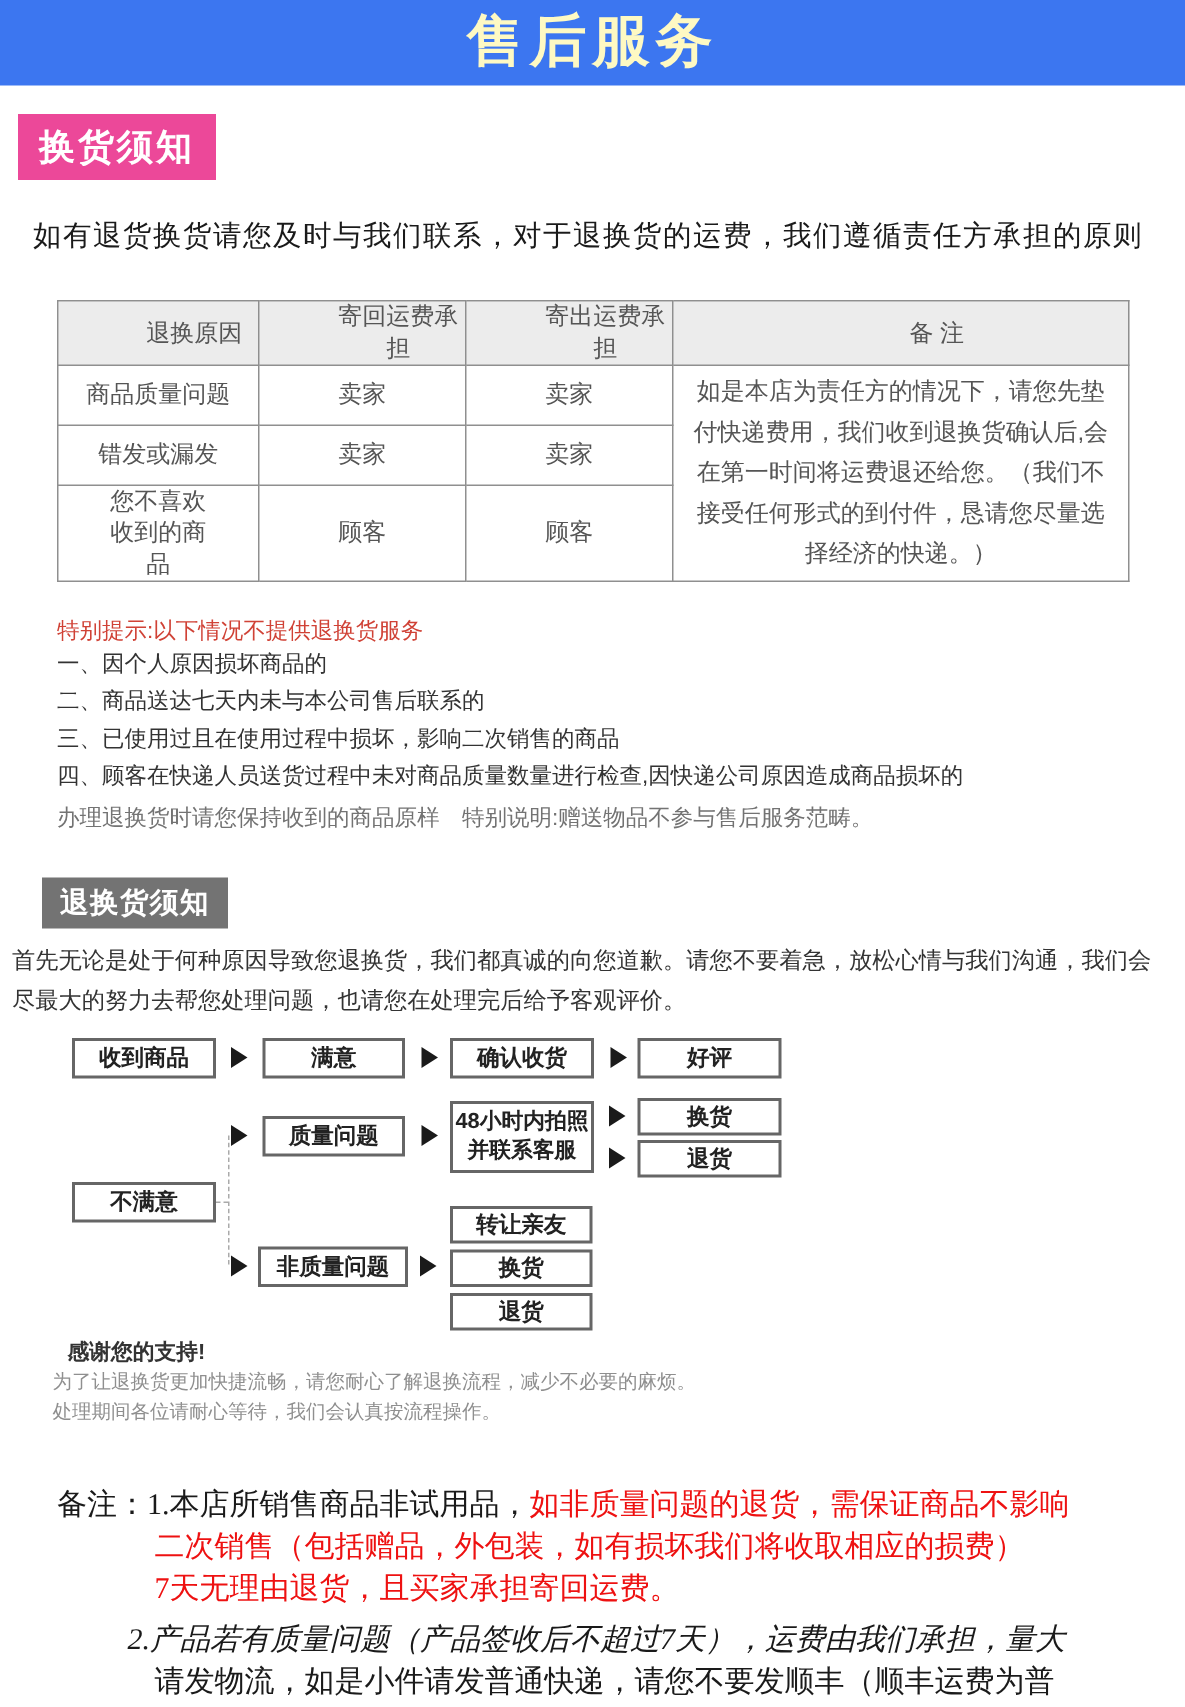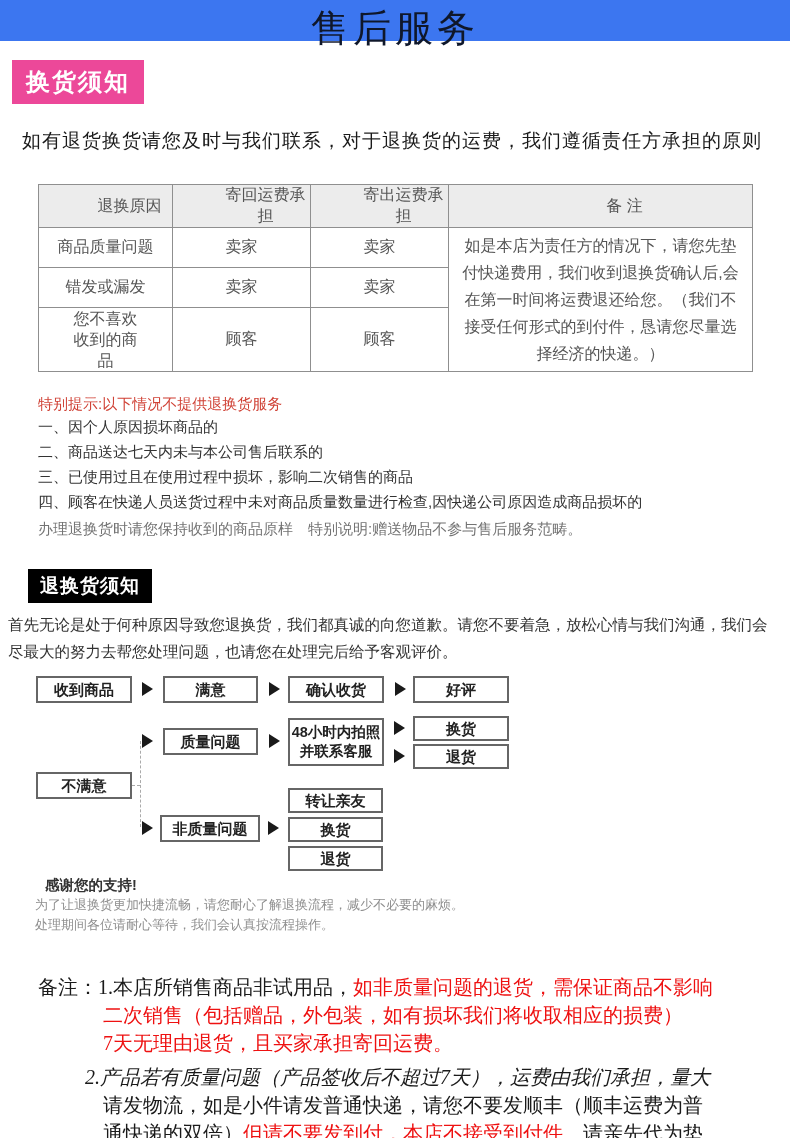--- a/index.html
+++ b/index.html
@@ -1,45 +1,45 @@
 <!DOCTYPE html>
 <html><head>
 <meta charset="utf-8">
 <style>
   * { margin:0; padding:0; box-sizing:border-box; }
   body {
     width:790px; height:1138px; overflow:hidden; background:#fff;
     font-family:"Liberation Sans","DejaVu Sans",sans-serif; color:#333;
   }
   
-  .topbar { height:41px; background:#3c76f0; color:#0f172a; text-align:center;
-            line-height:57px; font-size:38px; font-weight:normal; letter-spacing:4px; }
+  .topbar { height:57px; background:#3c76f0; color:#fef9c3; text-align:center;
+            line-height:57px; font-size:38px; font-weight:bold; letter-spacing:4px; }
   .badge1 { display:inline-block; margin:19px 0 0 12px; background:#ec4899; color:#fff;
             font-size:24px; font-weight:bold; padding:6px 14px; letter-spacing:2px; }
   .intro  { margin:24px 0 0 22px; font-size:19px; color:#1a1a1a;
             font-family:"Liberation Serif","DejaVu Serif",serif; letter-spacing:1px; }
   
   table.policy { border-collapse:collapse; margin:30px 0 0 38px; }
   table.policy th, table.policy td { border:1px solid #8f8f8f; text-align:center;
             font-size:16px; color:#555; font-weight:normal; }
   table.policy th { background:#ececec; height:37px;padding-left:48px; }
   .col1{width:134px;} .col2{width:138px;} .col3{width:138px;} .col4{width:304px;}
   .r40{height:40px;} .r53{height:53px;}
   td.remark { text-align:left; padding:4px 13px; line-height:27px; font-size:15.5px; color:#444;margin-left:32px; }
   
   .sp-title { margin:23px 0 0 38px; font-size:15px; color:#d04236; }
   .sp-item  { margin-left:38px; font-size:15px; color:#333; line-height:25px; }
   .sp-item:first-of-type { margin-top:8px; }
   .sp-footer{ margin:6px 16px 0 38px; font-size:15px; color:#737373; }
   
-  .badge2 { display:inline-block; margin:30px 0 0 28px; background:#000000; color:#fff;
+  .badge2 { display:inline-block; margin:30px 0 0 28px; background:#737373; color:#fff;
             font-size:19px; font-weight:bold; padding:4px 12px; letter-spacing:1px; }
   .para2  { margin:8px 8px 0 8px; font-size:15.5px; color:#333; line-height:27px; }
   
-  .flow { position:relative; height:205px; margin-top:6px; }
+  .flow { position:relative; height:205px; margin-top:6px;margin-left:12px; }
   .fbox { position:absolute; border:2px solid #666; background:#fff; color:#222;
           display:flex; align-items:center; justify-content:center;
           font-size:15px; font-weight:bold; text-align:center; line-height:19px; }
   .arr  { position:absolute; width:0; height:0;
           border-left:11px solid #1a1a1a; border-top:7px solid transparent;
           border-bottom:7px solid transparent; }
   .vdash{ position:absolute; border-left:1px dashed #aaa; }
   .hdash{ position:absolute; border-top:1px dashed #aaa; }
   
   .thanks-title { margin:0 0 0 45px; font-size:14.5px; font-weight:bold; color:#333; }

